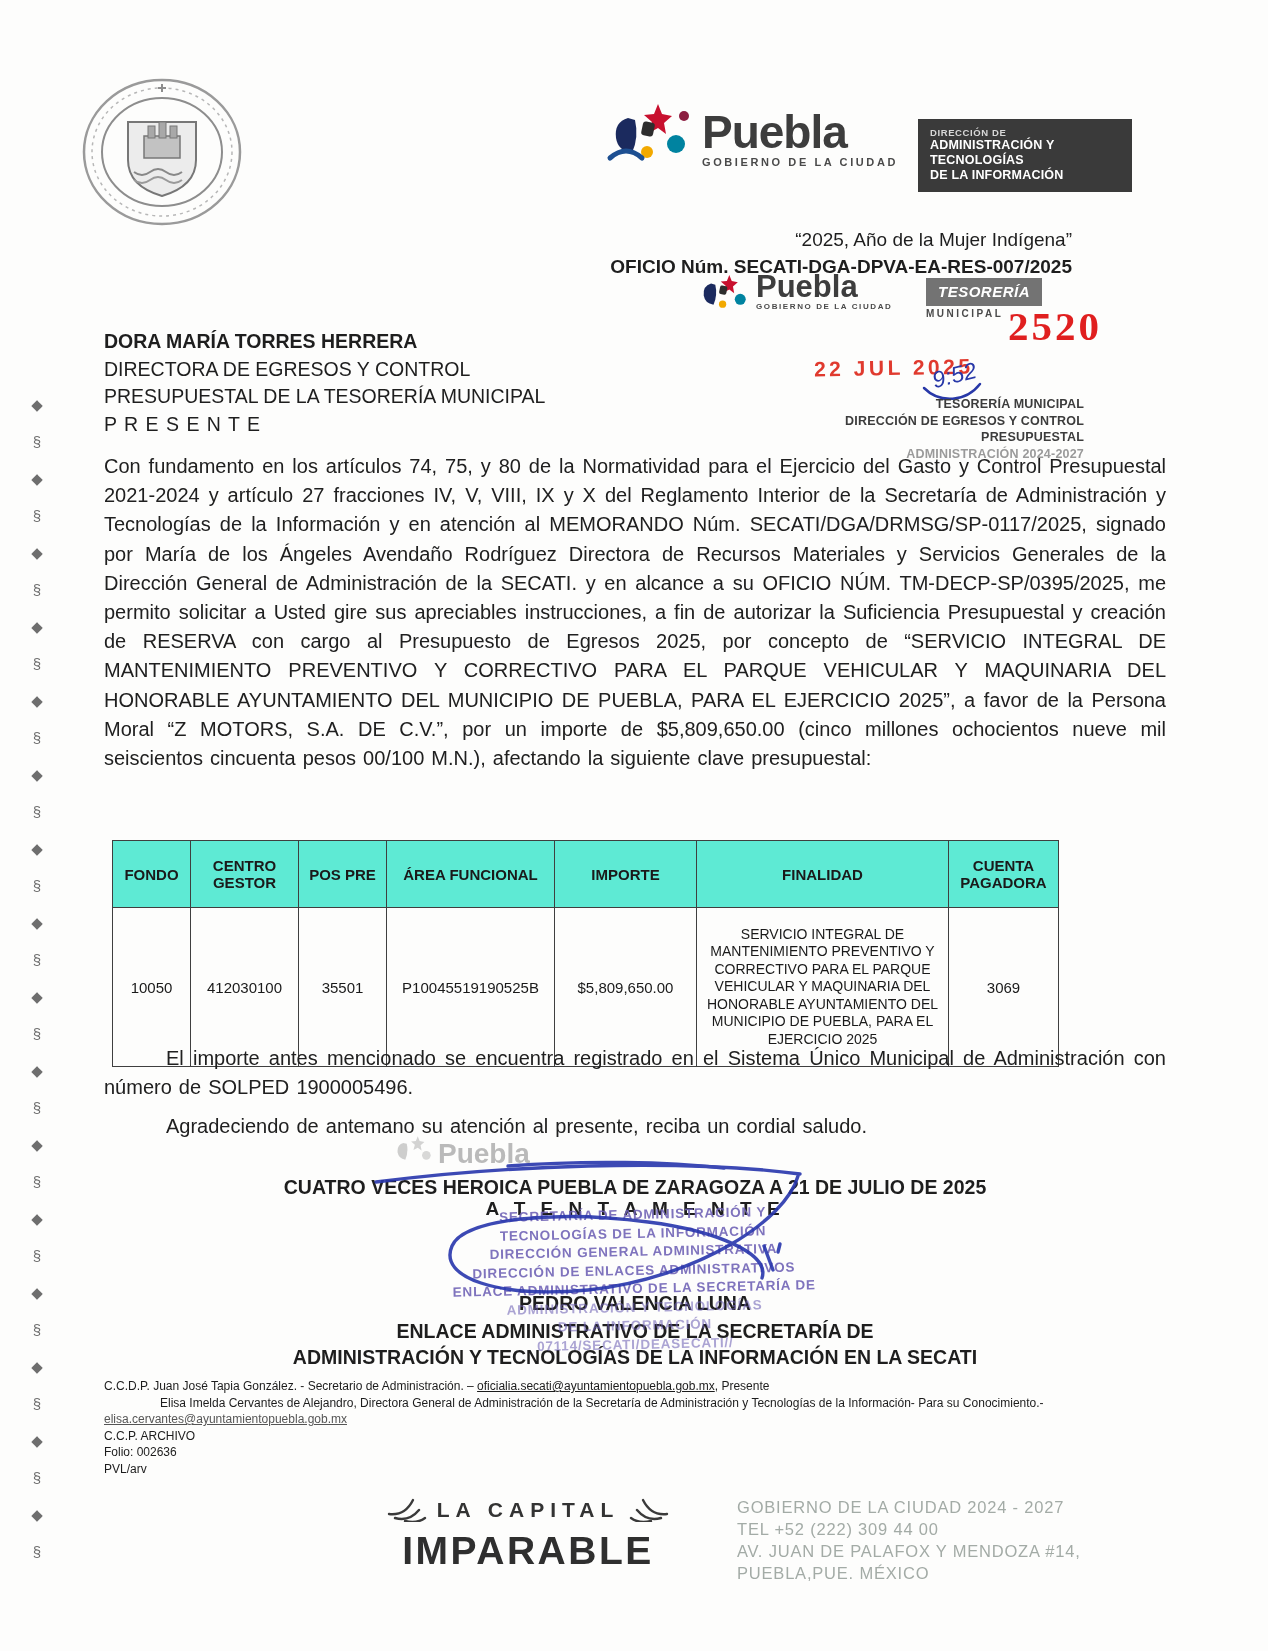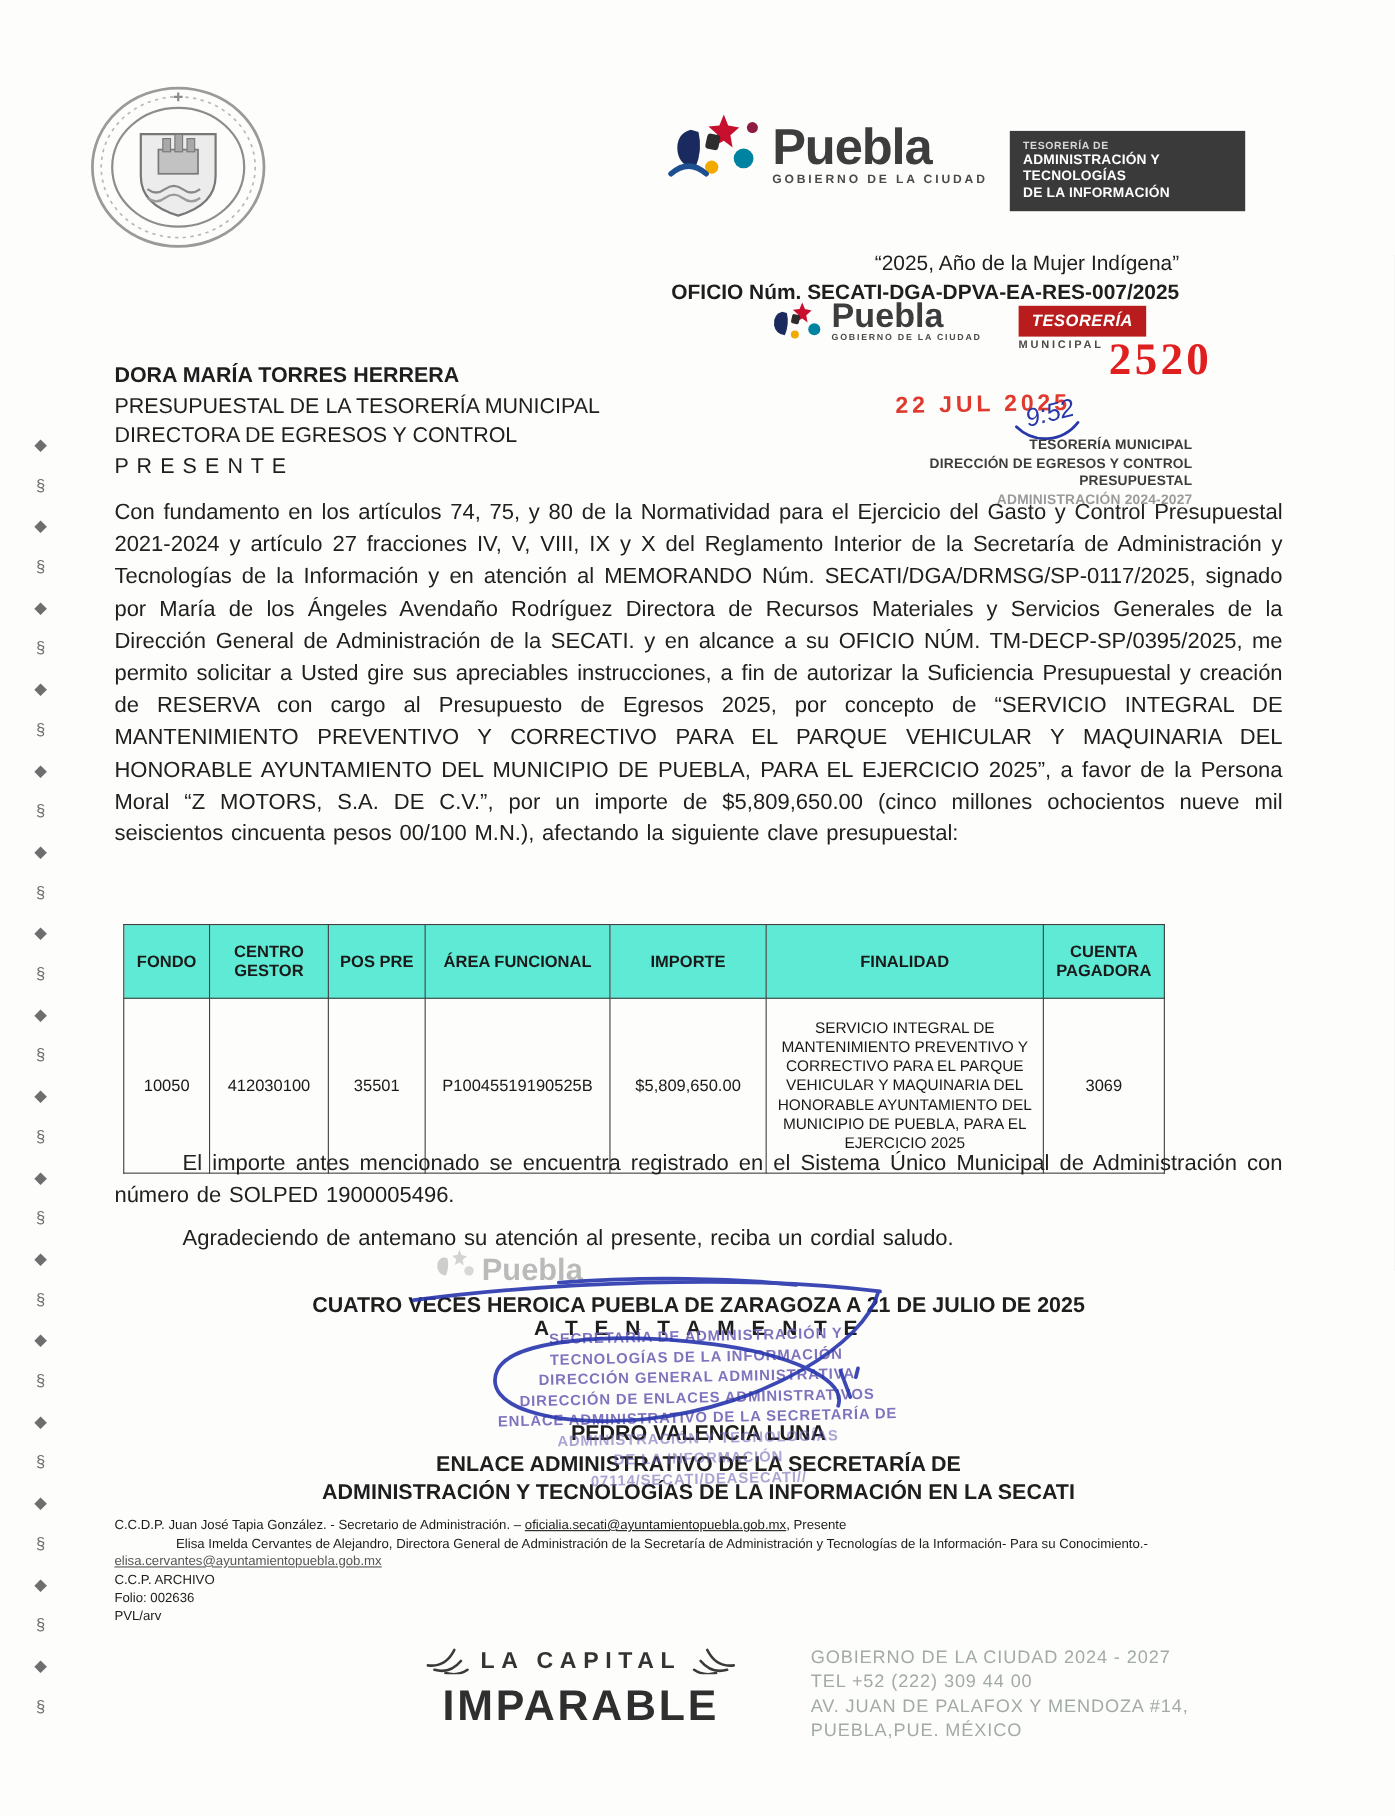--- a/index.html
+++ b/index.html
@@ -23,21 +23,21 @@
   .hdr-badge .l2,.hdr-badge .l3{font-size:12.5px;font-weight:bold;letter-spacing:.2px;line-height:15px;}
 
   .right-head{right:196px;top:226px;text-align:right;line-height:27px;font-size:19px;}
   .right-head .oficio{font-weight:bold;}
 
   
   .stamp{left:688px;top:268px;width:440px;height:210px;z-index:3;}
   .st-logo{position:absolute;left:6px;top:4px;display:flex;align-items:flex-start;gap:6px;}
   .st-word{font-size:31px;font-weight:bold;color:#3d3d3d;line-height:30px;}
   .st-sub{font-size:8px;font-weight:bold;letter-spacing:1.6px;color:#4a4a4a;}
-  .st-box{position:absolute;left:238px;top:10px;width:116px;height:28px;background:#b91c1c;color:#fff;
+  .st-box{position:absolute;left:238px;top:10px;width:116px;height:28px;background:#737373;color:#fff;
           font-size:15px;font-weight:bold;font-style:italic;text-align:center;line-height:28px;letter-spacing:.5px;}
   .st-muni{position:absolute;left:238px;top:40px;width:116px;text-align:left;font-size:10px;font-weight:bold;
            letter-spacing:2.5px;color:#4a4a4a;}
   .st-num{position:absolute;left:320px;top:34px;font-family:"Liberation Serif",serif;font-size:41px;
           font-weight:bold;color:#e01f1f;letter-spacing:3px;}
   .st-date{position:absolute;left:126px;top:88px;font-size:21px;font-weight:bold;color:#e03a2e;
            letter-spacing:3.5px;transform:rotate(-1deg);}
   .st-time{position:absolute;left:244px;top:94px;font-size:23px;font-style:italic;color:#2838a8;transform:rotate(-14deg);}
   .st-swoosh{position:absolute;left:232px;top:112px;}
   .st-dept{position:absolute;left:0px;top:128px;width:396px;text-align:right;font-size:12.5px;
@@ -151,21 +151,21 @@
         <path d="M10 58 q16 -14 32 0" fill="none" stroke="#1d4f91" stroke-width="5" stroke-linecap="round"></path>
       </svg>
     </span>
     <span>
       <div class="hdr-word">Puebla</div>
       <div class="hdr-sub">GOBIERNO DE LA CIUDAD</div>
     </span>
   </div>
 
   <div class="abs hdr-badge">
-    <div class="l1">TESORERÍA DE</div>
+    <div class="l1">DIRECCIÓN DE</div>
     <div class="l2">ADMINISTRACIÓN Y TECNOLOGÍAS</div>
     <div class="l3">DE LA INFORMACIÓN</div>
   </div>
 
   <div class="abs right-head">
     <div>“2025, Año de la Mujer Indígena”</div>
     <div class="oficio">OFICIO Núm. SECATI-DGA-DPVA-EA-RES-007/2025</div>
   </div>
 
   <div class="abs stamp">
@@ -197,22 +197,22 @@
     <div class="st-dept">
       <div>TESORERÍA MUNICIPAL</div>
       <div>DIRECCIÓN DE EGRESOS Y CONTROL</div>
       <div>PRESUPUESTAL</div>
       <div class="faded">ADMINISTRACIÓN 2024-2027</div>
     </div>
   </div>
 
   <div class="abs addressee">
     <div class="nm">DORA MARÍA TORRES HERRERA</div>
+    <div>DIRECTORA DE EGRESOS Y CONTROL</div>
     <div>PRESUPUESTAL DE LA TESORERÍA MUNICIPAL</div>
-    <div>DIRECTORA DE EGRESOS Y CONTROL</div>
     <div class="pres">P R E S E N T E</div>
   </div>
 
   <div class="abs body-p p1"><span>Con fundamento en los artículos 74, 75, y 80 de la Normatividad para el Ejercicio del Gasto y Control Presupuestal 2021-2024 y artículo 27 fracciones IV, V, VIII, IX y X del Reglamento Interior de la Secretaría de Administración y Tecnologías de la Información y en atención al </span><span class="b">MEMORANDO Núm. SECATI/DGA/DRMSG/SP-0117/2025,</span><span> signado por María de los Ángeles Avendaño Rodríguez Directora de Recursos Materiales y Servicios Generales de la Dirección General de Administración de la SECATI. y en alcance a su </span><span class="b">OFICIO NÚM. TM-DECP-SP/0395/2025,</span><span> me permito solicitar a Usted gire sus apreciables instrucciones, a fin de autorizar la Suficiencia Presupuestal y creación de </span><span class="b">RESERVA</span><span> con cargo al </span><span class="b">Presupuesto de Egresos 2025</span><span>, por concepto de </span><span class="b">“SERVICIO INTEGRAL DE MANTENIMIENTO PREVENTIVO Y CORRECTIVO PARA EL PARQUE VEHICULAR Y MAQUINARIA DEL HONORABLE AYUNTAMIENTO DEL MUNICIPIO DE PUEBLA, PARA EL EJERCICIO 2025”,</span><span> a favor de la Persona Moral </span><span class="b">“Z MOTORS, S.A. DE C.V.”,</span><span> por un importe de </span><span class="b">$5,809,650.00</span><span> (cinco millones ochocientos nueve mil seiscientos cincuenta pesos 00/100 M.N.), afectando la siguiente clave presupuestal:</span></div>
 
   <table class="abs budget">
     <colgroup>
       <col style="width:78px">
         <col style="width:108px">
         <col style="width:88px">

